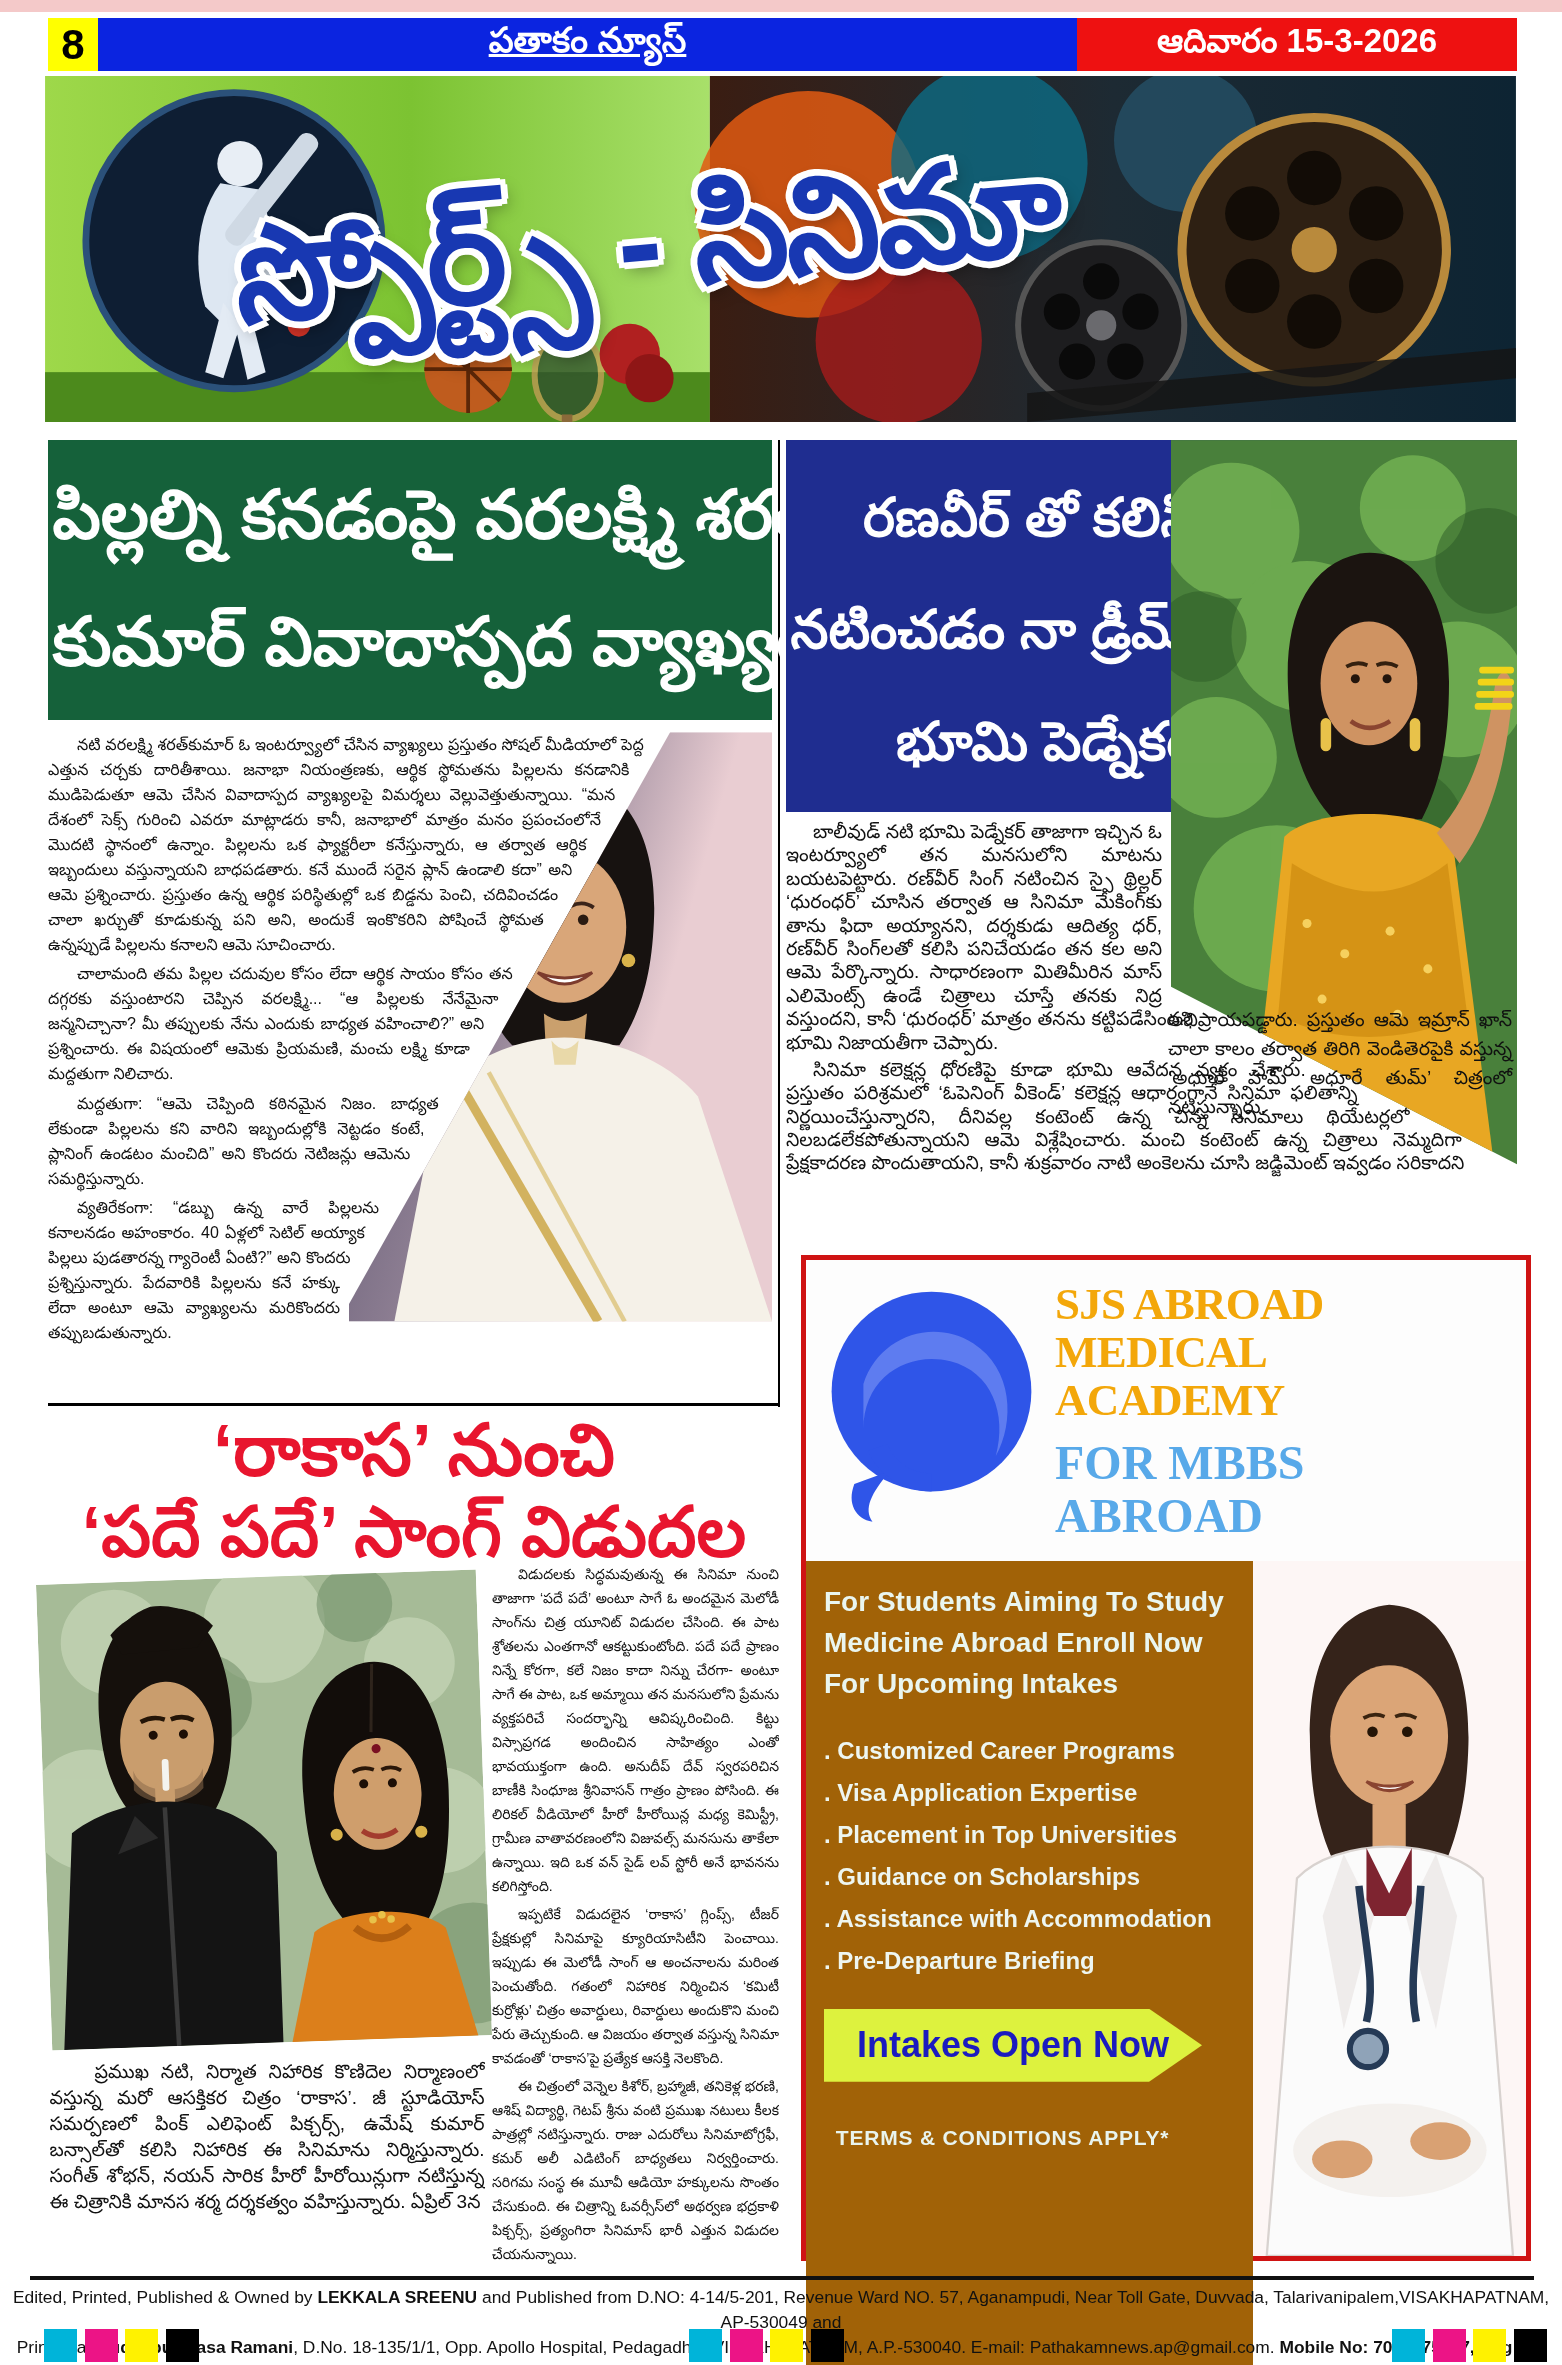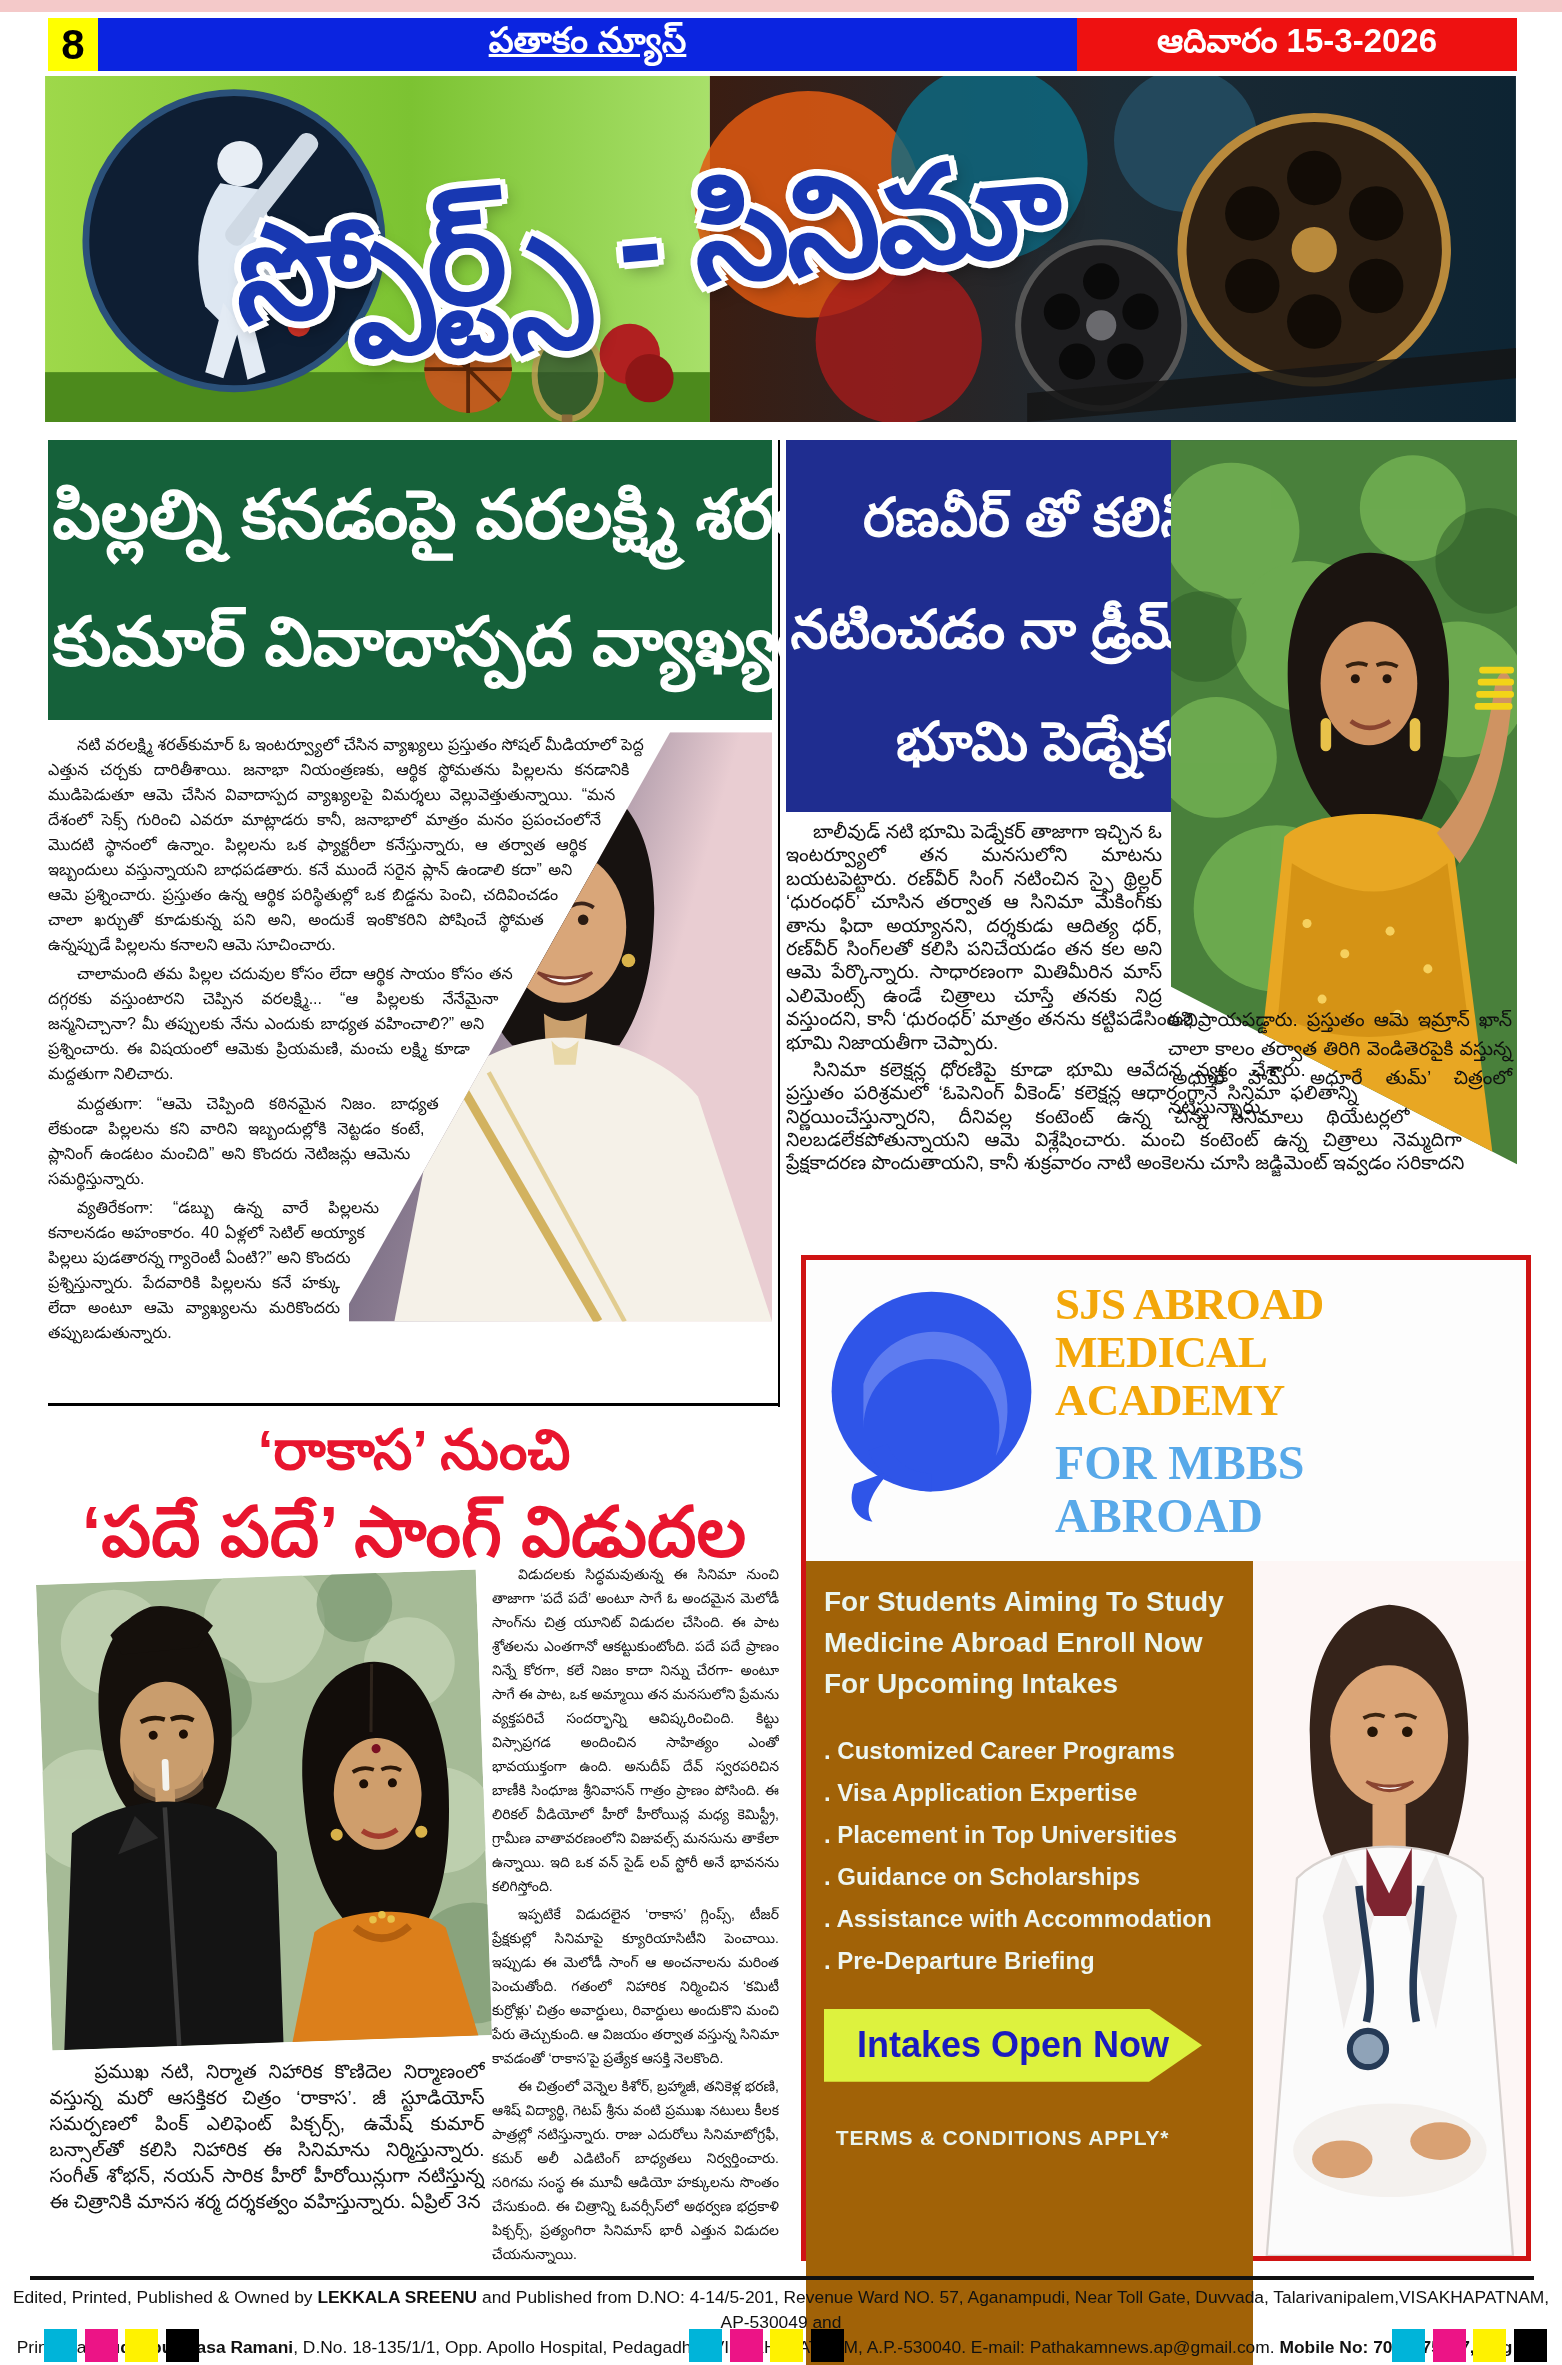--- a/index.html
+++ b/index.html
@@ -44,21 +44,21 @@
   .rb{position:absolute;left:0;top:380px;width:731px;height:425px;overflow:hidden;
       font-size:19px;line-height:23.4px;text-align:justify;}
   .rb p{margin:0 0 3.8px 0;text-indent:27px;}
   .bh-spacer{float:right;width:355px;height:333px;
       shape-outside:polygon(0 0,100% 0,100% 100%,0 52%);}
   .rb-cont{position:absolute;left:382px;top:565px;width:344px;font-size:19px;line-height:29px;
       text-align:justify;z-index:4;}
   
   .art-song{position:absolute;left:48px;top:1412px;width:732px;height:862px;}
   .hl-red{text-align:center;color:#e8152e;font-weight:800;}
-  .hl-red .r1{font-size:56px;line-height:76px;}
+  .hl-red .r1{font-size:72px;line-height:76px;}
   .hl-red .r2{font-size:70px;line-height:88px;}
   .song-photo{position:absolute;left:-4.5px;top:165px;width:440px;height:466px;
       transform:rotate(-2deg);box-shadow:0 0 0 1.5px #fff;}
   .song-right{position:absolute;left:444px;top:150px;width:287px;height:712px;overflow:hidden;
       font-size:14px;line-height:24px;text-align:justify;}
   .song-right p{margin:0 0 3.8px 0;text-indent:26px;}
   .song-left{position:absolute;left:1.5px;top:647px;width:435px;height:204px;overflow:hidden;
       font-size:19px;line-height:26px;text-align:justify;}
   .song-left p{margin:0;text-indent:45px;}
   

